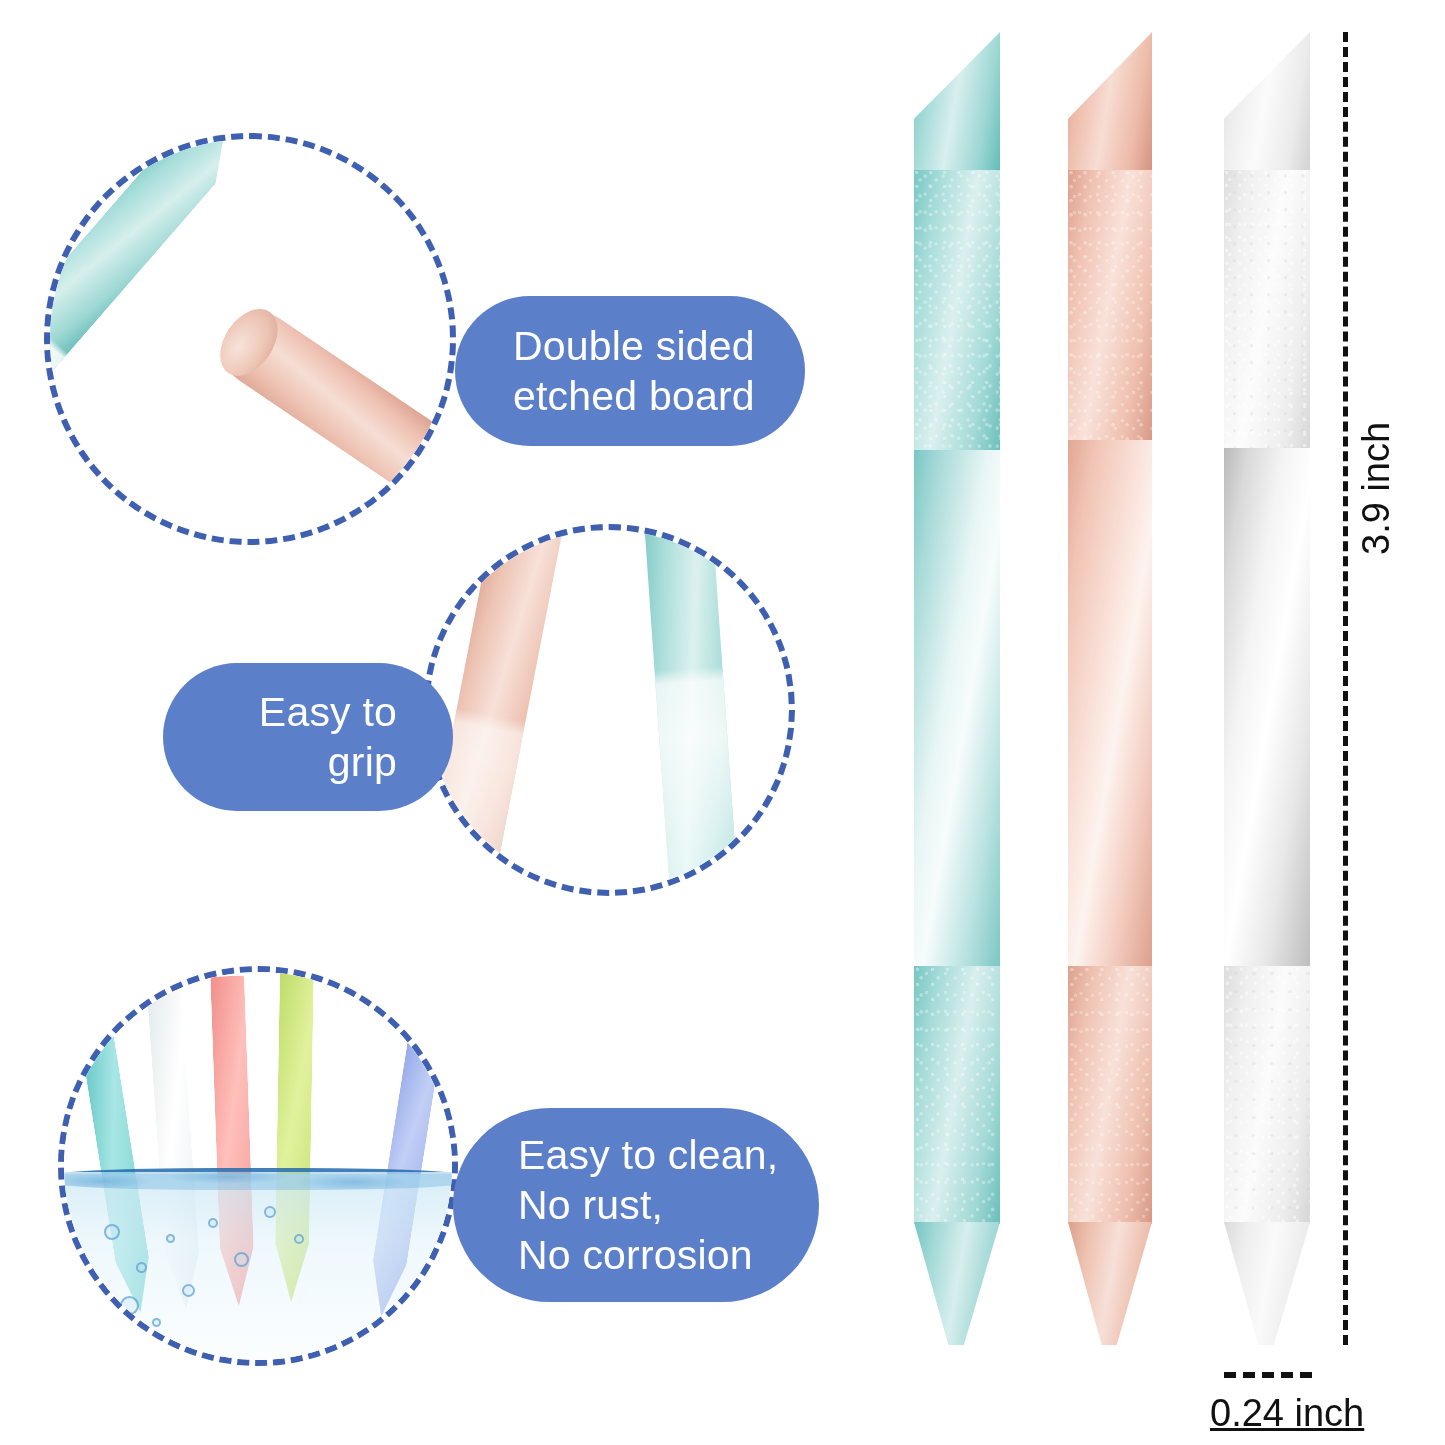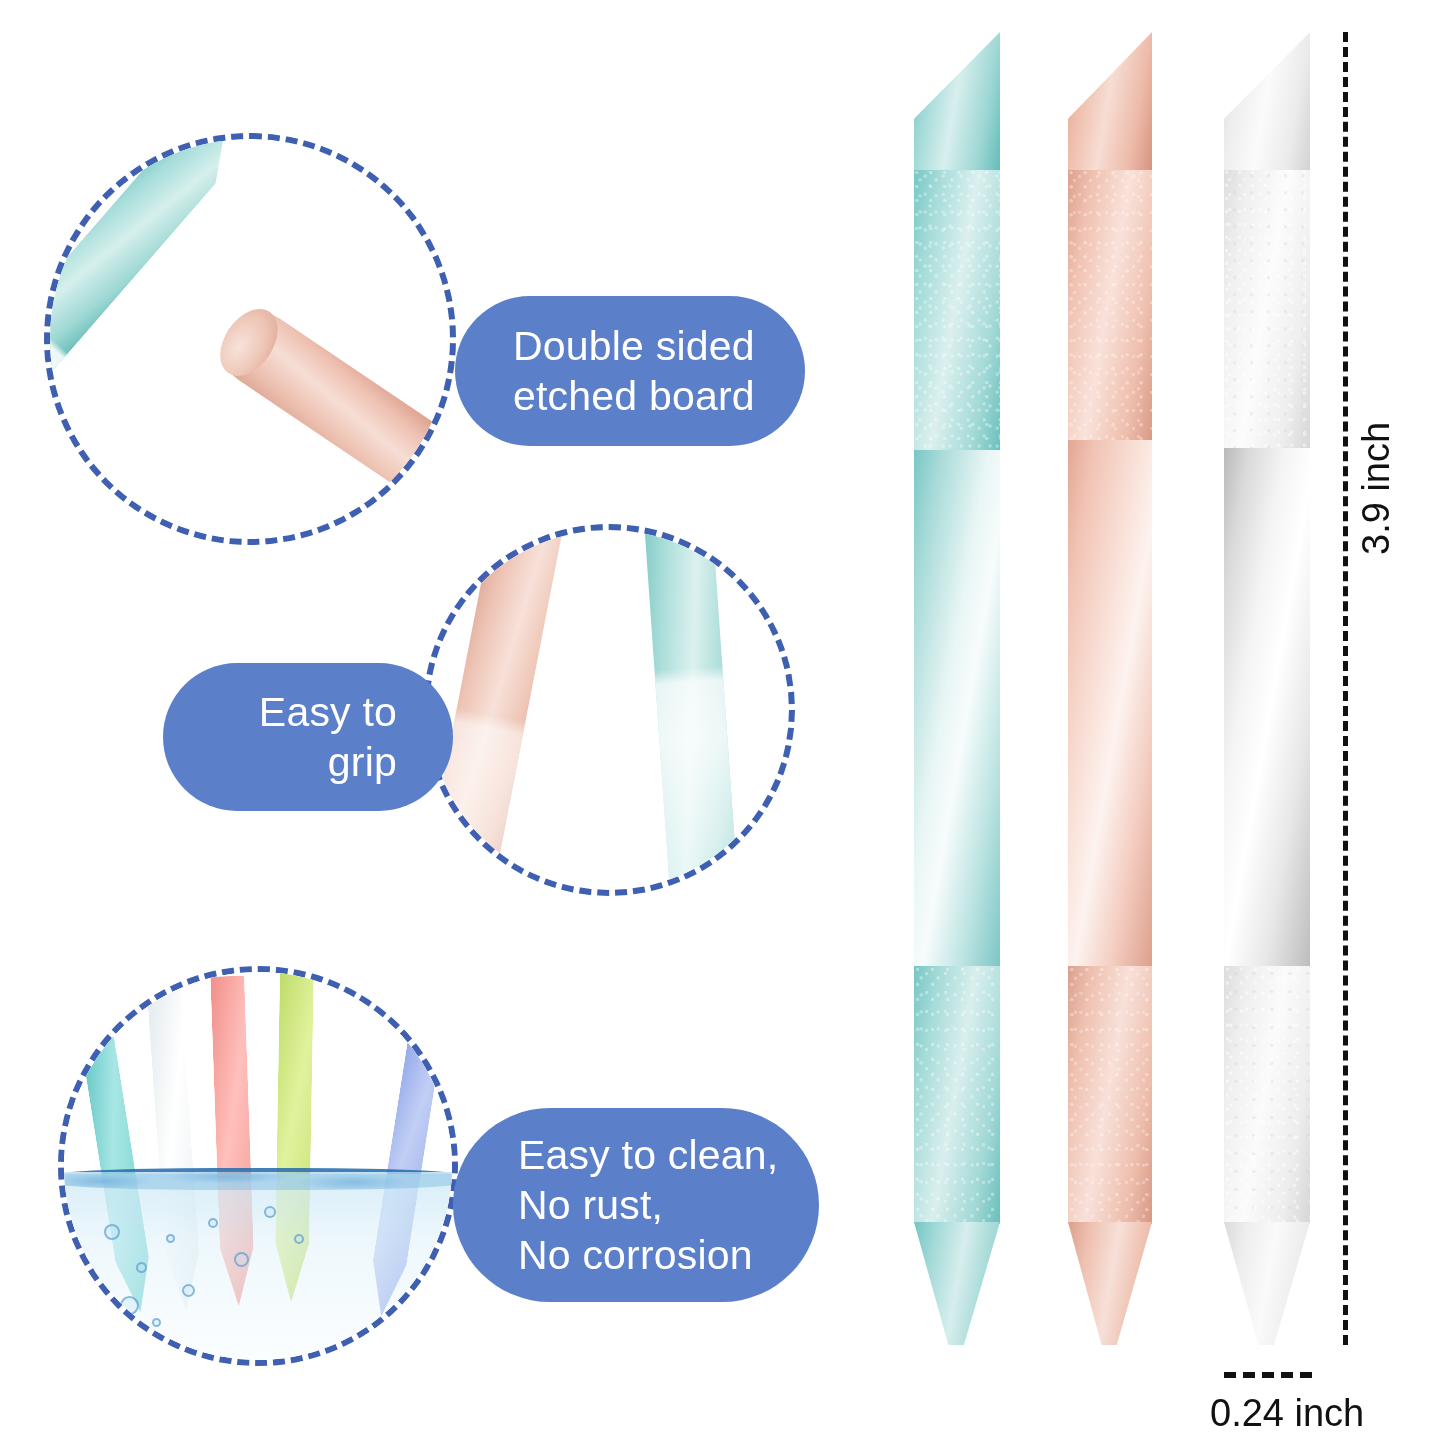--- a/index.html
+++ b/index.html
@@ -207,20 +207,21 @@
     position: absolute; left: 1355px; top: 555px;
     font-size: 38px; color: #111111;
     transform: rotate(-90deg);
     transform-origin: 0 0;
     white-space: nowrap;
   }
   #label-width {
     position: absolute; left: 1210px; top: 1392px;
     font-size: 38px; color: #111111;
     white-space: nowrap;
+    text-decoration: underline;
   }
 </style>
 </head>
 <body>
 
 <div id="stage">
 
   <div class="circle" id="circle-1">
     <div class="circle-inner">
       <div class="rod" id="c1-teal"></div>

